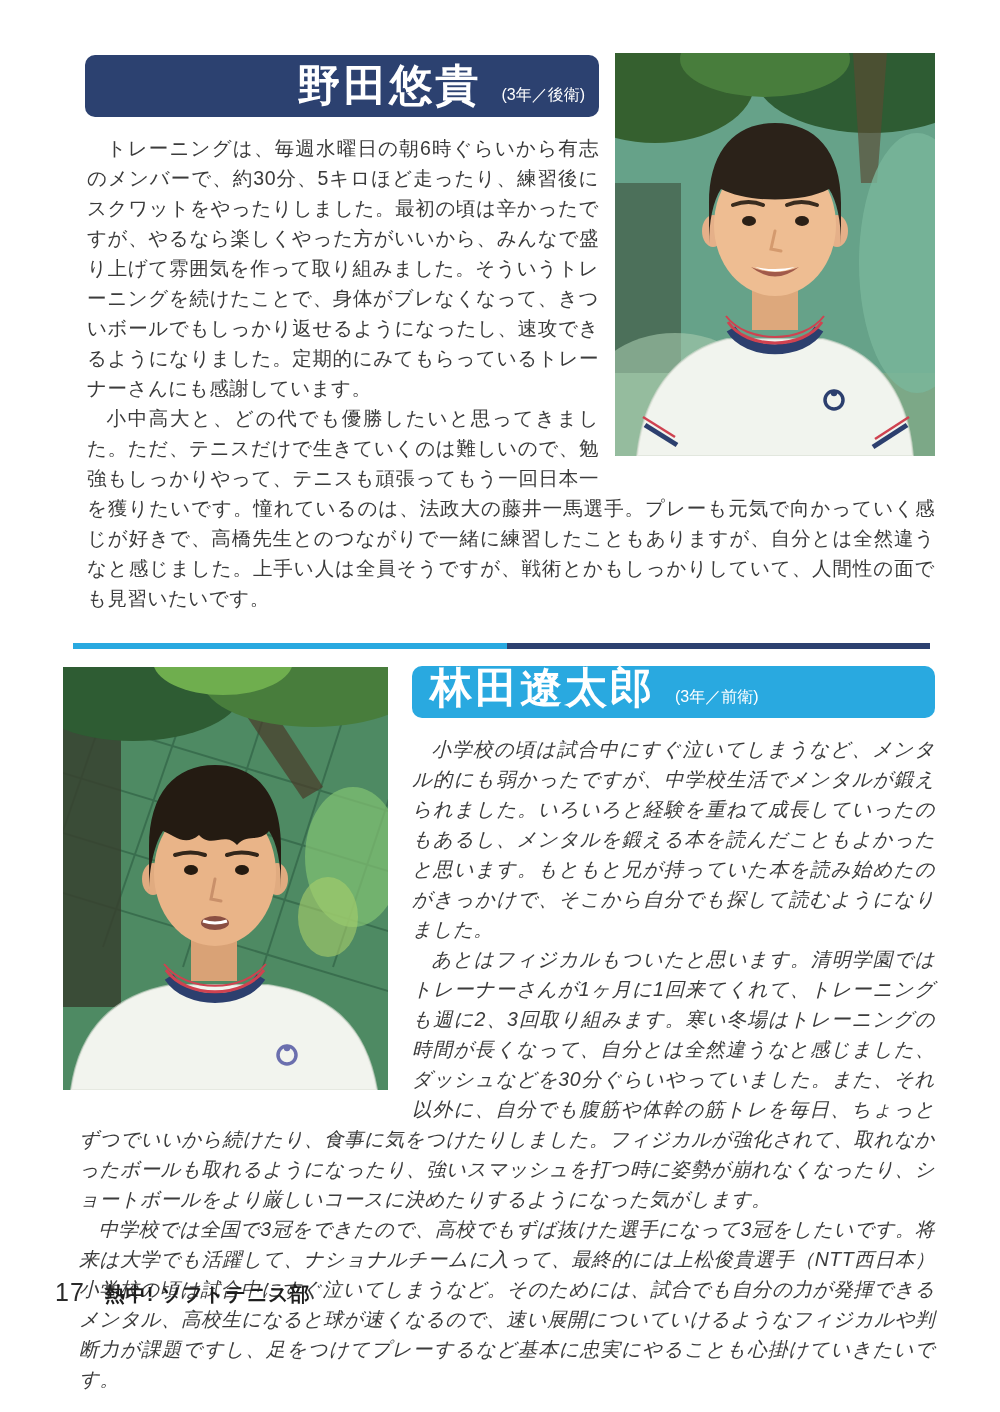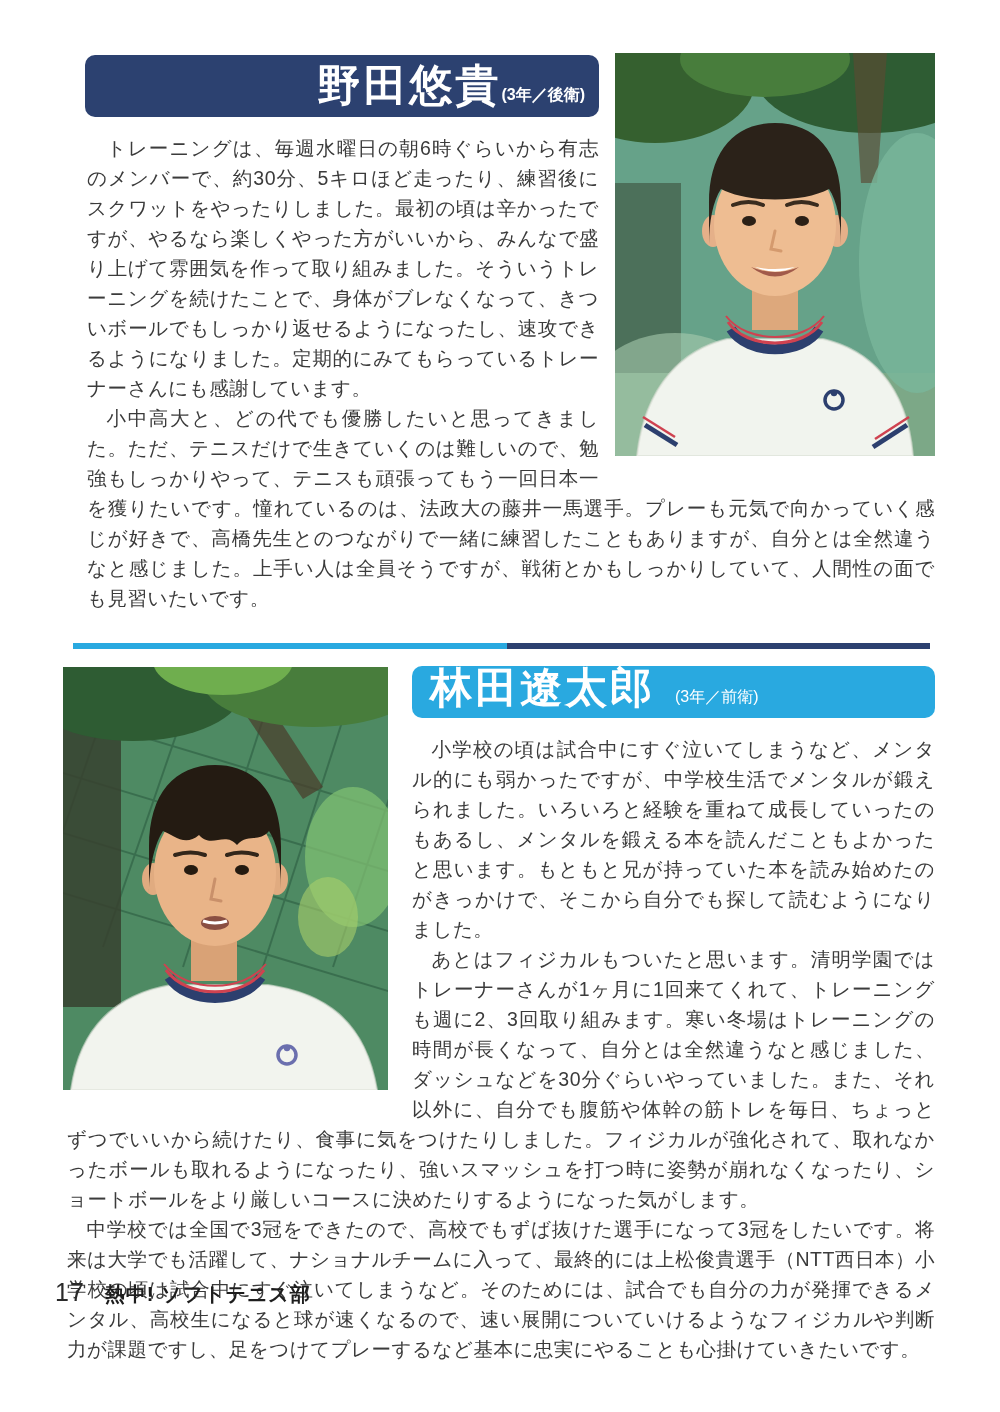--- a/index.html
+++ b/index.html
@@ -19,31 +19,31 @@
 
   .photo{display:block;border:0;}
   .photo1{float:right;width:320px;height:403px;margin:0 0 16px 16px;}
   .photo2{float:left;width:325px;height:423px;margin:5px 24px 16px 0;}
 
   .banner{display:flex;align-items:flex-end;border-radius:10px;margin-bottom:16px;}
   .banner .p-name{font-weight:bold;color:#fff;letter-spacing:3px;line-height:1;}
   .banner .p-grade{color:#fff;line-height:1;}
   .banner-navy{background:var(--navy);height:62px;margin-left:22px;justify-content:flex-end;padding:0 14px 10px 9px;margin-top:2px;}
   .banner-navy .p-name{font-size:43px;}
-  .banner-navy .p-grade{font-size:16px;margin-left:0;padding-bottom:4px;font-weight:bold;}
+  .banner-navy .p-grade{font-size:16px;margin-left:20px;padding-bottom:4px;}
   .banner-blue{background:var(--blue);height:52px;justify-content:flex-start;padding:0 0 9px 18px;margin-top:4px;}
   .banner-blue .p-name{font-size:42px;}
   .banner-blue .p-grade{font-size:16px;margin-left:20px;padding-bottom:4px;}
 
   .body-text p{
     font-size:19.5px;line-height:30px;letter-spacing:0.5px;
     text-align:justify;text-indent:1em;margin:0;color:var(--ink);
   }
   .section1 .body-text{margin-left:24px;}
-  .section2 .body-text{margin-left:4px;}
+  .section2 .body-text{margin-left:16px;font-style:italic;}
 
   
   .divider{position:absolute;left:73px;top:643px;width:857px;height:6px;display:flex;}
   .divider .d-left{background:var(--blue);width:434px;height:100%;}
   .divider .d-right{background:var(--navy);flex:1;height:100%;}
 
   
   .footer{position:absolute;left:55px;top:1278px;display:flex;align-items:baseline;gap:20px;}
   .footer .page-num{font-size:25px;color:#2a2a2a;letter-spacing:1px;}
   .footer .footer-title{font-size:20px;font-weight:bold;color:#1d1d1d;letter-spacing:1px;}

